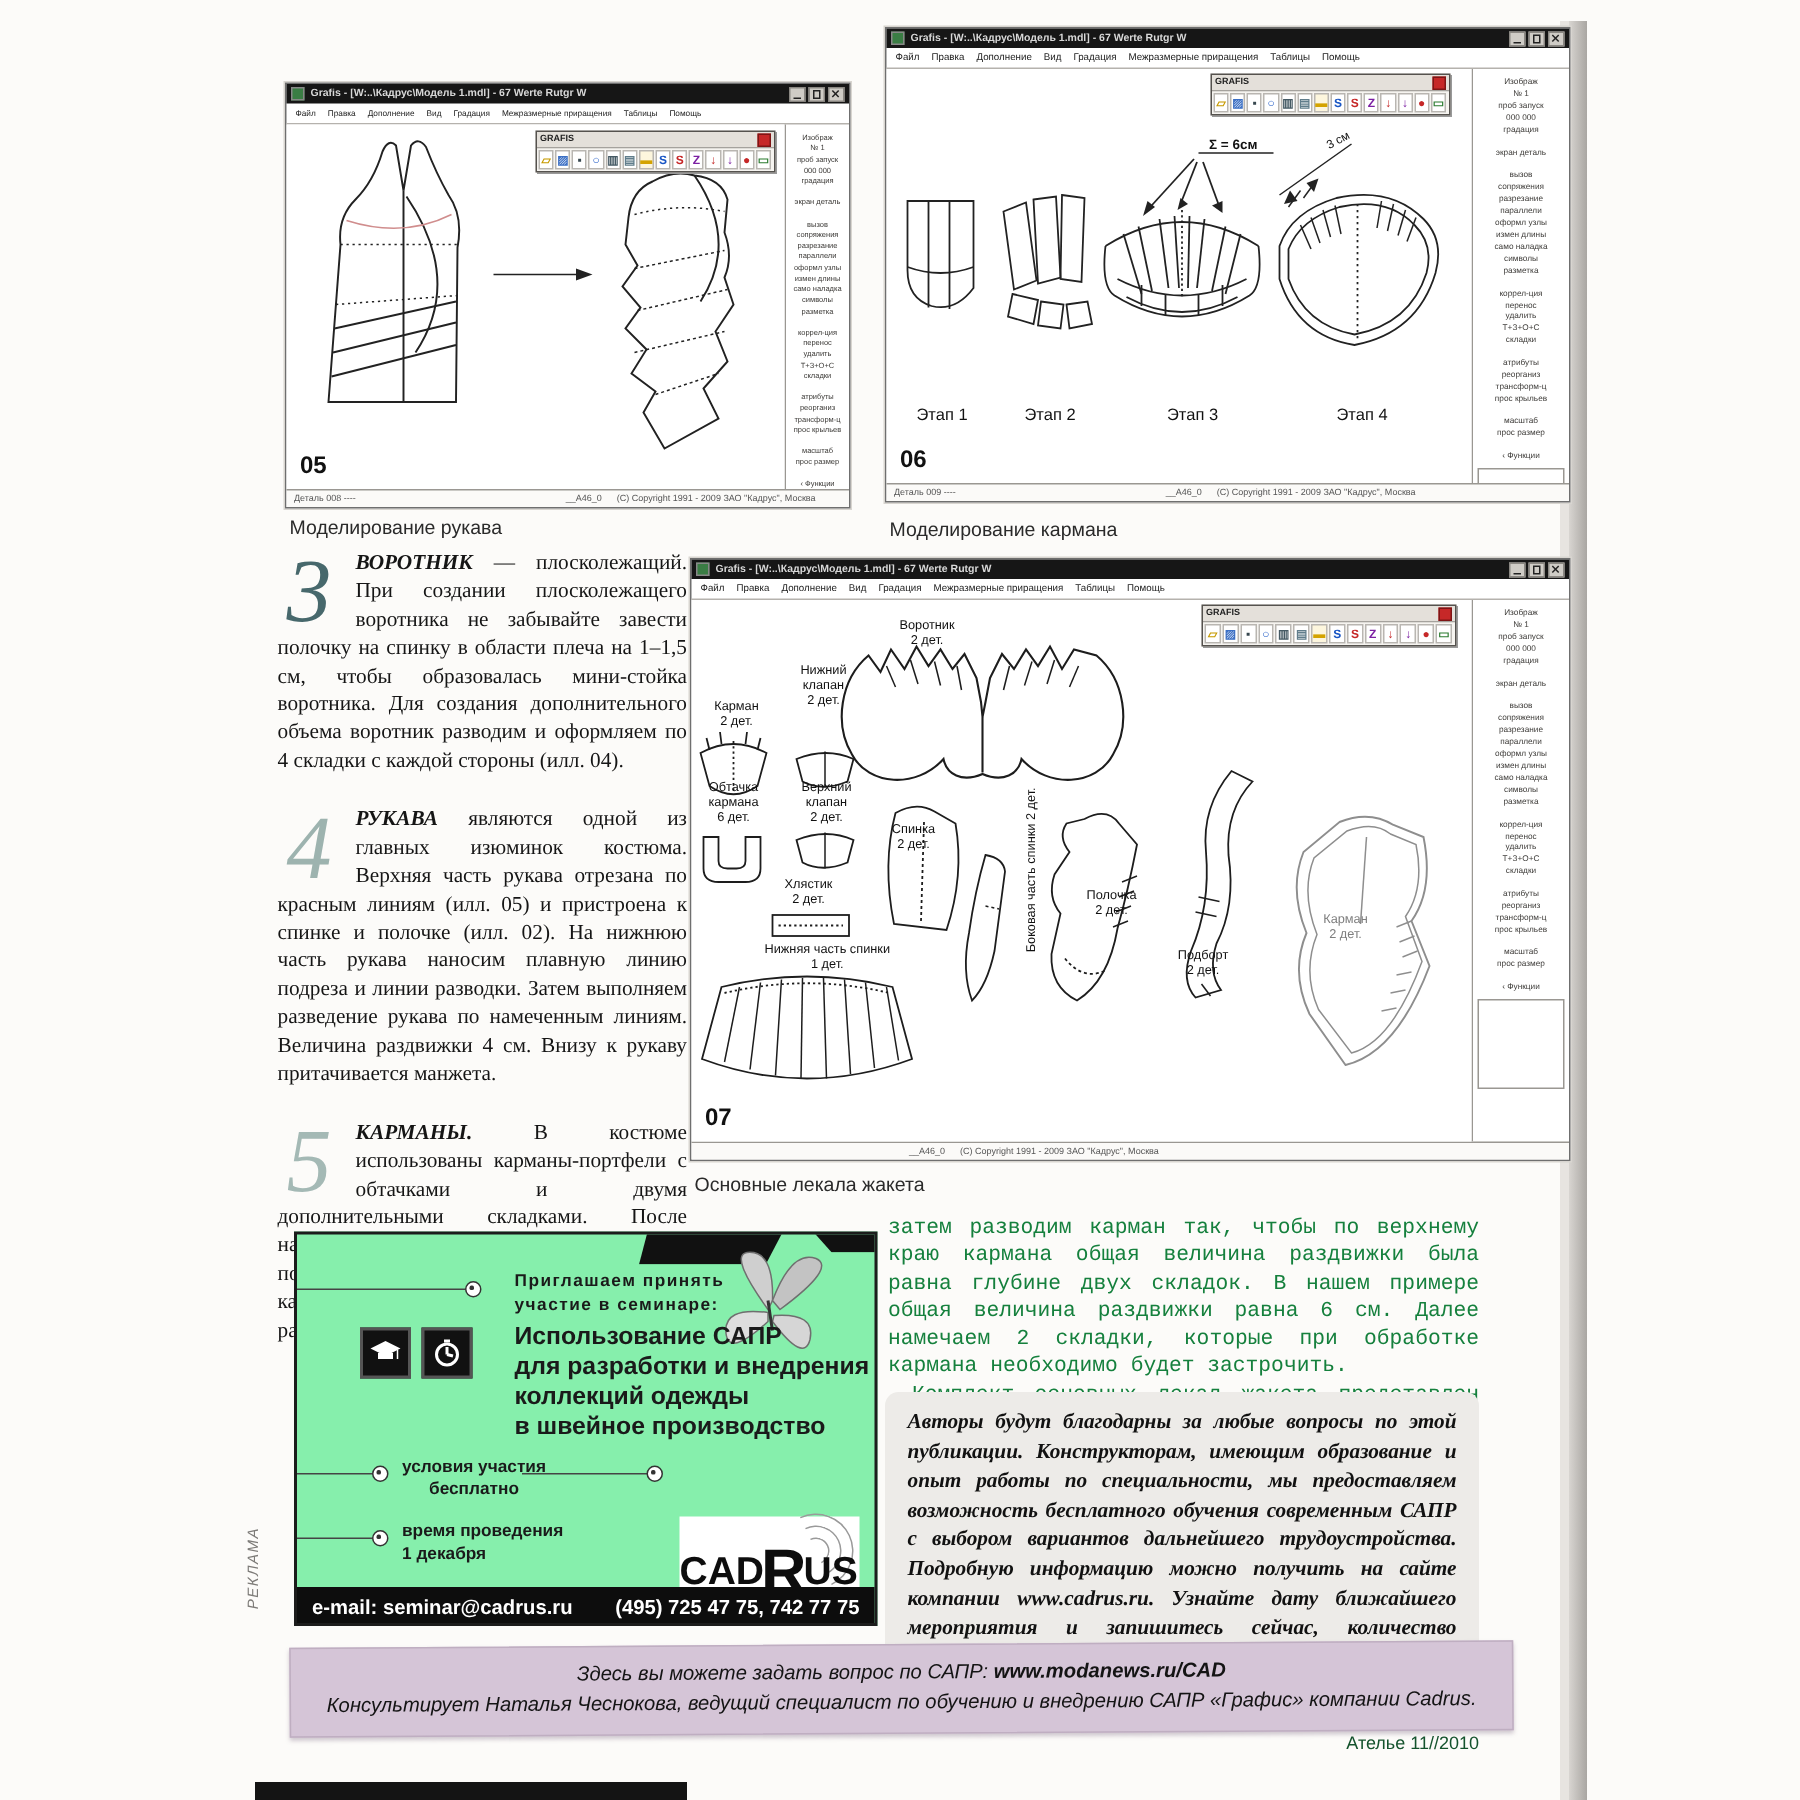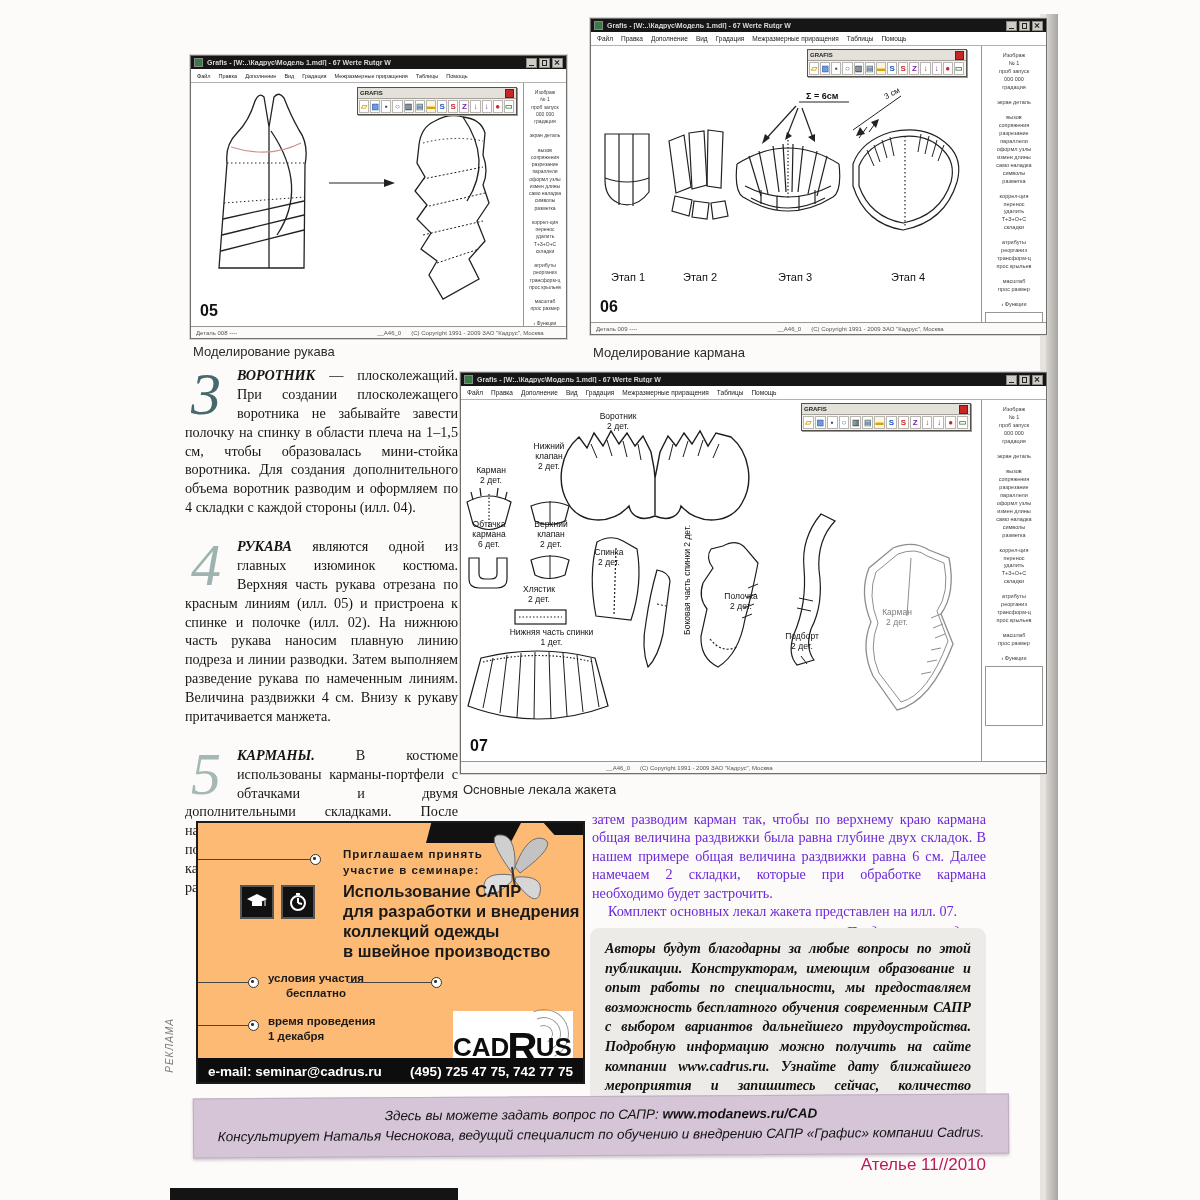--- a/index.html
+++ b/index.html
@@ -67,29 +67,29 @@
 
   
   .art{position:absolute;left:185px;top:366px;width:273px;font-family:"Liberation Serif",serif;font-size:14.2px;line-height:1.33;text-align:justify;color:#151515;}
   .sec{margin:0 0 20px;}
   .dc{float:left;font-family:"Liberation Serif",serif;font-style:italic;font-size:60px;line-height:.78;margin:5px 10px 0 0;width:42px;text-align:center;}
   .dc3{color:#47686c;}
   .dc4{color:#9db3af;}
   .dc5{color:#a4b9b5;}
   .lead{font-style:italic;font-weight:bold;}
 
-  .rightcol{position:absolute;left:592px;top:810px;width:394px;font-family:Liberation Serif, serif;font-size:14.2px;line-height:1.3;text-align:justify;color:#6d28d9;}
+  .rightcol{position:absolute;left:592px;top:810px;width:394px;font-family:Liberation Mono, monospace;font-size:14.2px;line-height:1.3;text-align:justify;color:#15803d;}
   .rightcol p{margin:0;}
   .rightcol .ind{text-indent:16px;}
   .rightcol .cont{text-align:right;font-style:italic;margin-top:2px;}
 
   .notebox{position:absolute;left:590px;top:928px;width:366px;background:#edebe8;border-radius:9px;padding:11px 15px;font-family:"Liberation Serif",serif;font-style:italic;font-weight:bold;font-size:14.2px;line-height:1.38;text-align:justify;color:#111;}
 
   
-  .ad{position:absolute;left:196px;top:821px;width:385px;height:259px;border:2px solid #1c1c1c;background:#fdba74;overflow:hidden;}
+  .ad{position:absolute;left:196px;top:821px;width:385px;height:259px;border:2px solid #1c1c1c;background:#86efac;overflow:hidden;}
   .ad .blk1{position:absolute;left:228px;top:-2px;width:96px;height:22px;background:#111;clip-path:polygon(6% 0,100% 0,88% 100%,0 100%);}
   .ad .blk2{position:absolute;left:344px;top:-2px;width:50px;height:14px;background:#111;clip-path:polygon(0 0,100% 0,100% 100%,25% 100%);}
   .ad .wire{position:absolute;height:14px;border-bottom:1px solid #444;}
   .node{width:9px;height:9px;border:1.5px solid #333;border-radius:50%;position:absolute;background:#fff;}
   .node:after{content:"";position:absolute;left:2px;top:2px;width:2.5px;height:2.5px;background:#333;border-radius:50%;}
   .ad .invite{position:absolute;left:145px;top:24px;font-size:11.5px;font-weight:bold;letter-spacing:1px;white-space:pre-line;line-height:1.35;}
   .ad .icons{position:absolute;left:42px;top:62px;display:flex;gap:7px;}
   .adicon{width:30px;height:30px;background:#111;border:2px solid #555;display:flex;align-items:center;justify-content:center;}
   .ad .headline{position:absolute;left:145px;top:58px;font-size:16.5px;font-weight:bold;line-height:1.22;white-space:pre-line;}
   .bullet{position:absolute;font-size:11.5px;font-weight:bold;line-height:1.3;}
@@ -97,21 +97,21 @@
   .logo-arcs{position:absolute;right:4px;top:-4px;width:52px;height:52px;}
   .logo-arcs div{position:absolute;border:1.5px solid #9a9a9a;border-radius:50%;border-left-color:transparent;border-bottom-color:transparent;transform:rotate(20deg);}
   .logo-text{position:absolute;left:0;bottom:6px;font-size:26px;font-weight:900;letter-spacing:0;color:#0d0d0d;display:flex;align-items:center;}
   .logo-text .bigR{font-size:42px;line-height:.7;margin:0 -2px;}
   .ad .phonebar{position:absolute;left:-2px;bottom:-2px;width:389px;height:26px;background:#0d0d0d;color:#fff;display:flex;align-items:center;justify-content:space-between;padding:0 12px;box-sizing:border-box;font-size:13.5px;font-weight:bold;}
   .reklama{position:absolute;left:164px;top:1018px;font-size:10px;font-style:italic;color:#7d7b78;writing-mode:vertical-rl;transform:rotate(180deg);letter-spacing:1px;}
 
   
   .banner{position:absolute;left:193px;top:1096px;width:794px;background:#d5c5d7;border:1px solid #bfaec1;padding:8px 10px 9px;text-align:center;font-style:italic;font-size:13.5px;line-height:1.5;color:#141414;transform:rotate(-.35deg);box-shadow:0 2px 3px rgba(120,100,125,.35);}
   .banner b{font-weight:bold;}
-  .footer{position:absolute;left:820px;top:1155px;width:166px;text-align:right;font-size:17px;color:#be185d;}
+  .footer{position:absolute;left:820px;top:1155px;width:166px;text-align:right;font-size:12px;color:#14532d;}
 </style>
 </head>
 <body>
 
 <div class="scan-strip-right2"></div>
 <div class="scan-strip-right"></div>
 <div class="scan-black-bottom"></div>
 
 <section class="gwin small" style="left:190px;top:55px;width:375px;height:282px;">
   <div class="tbar">

